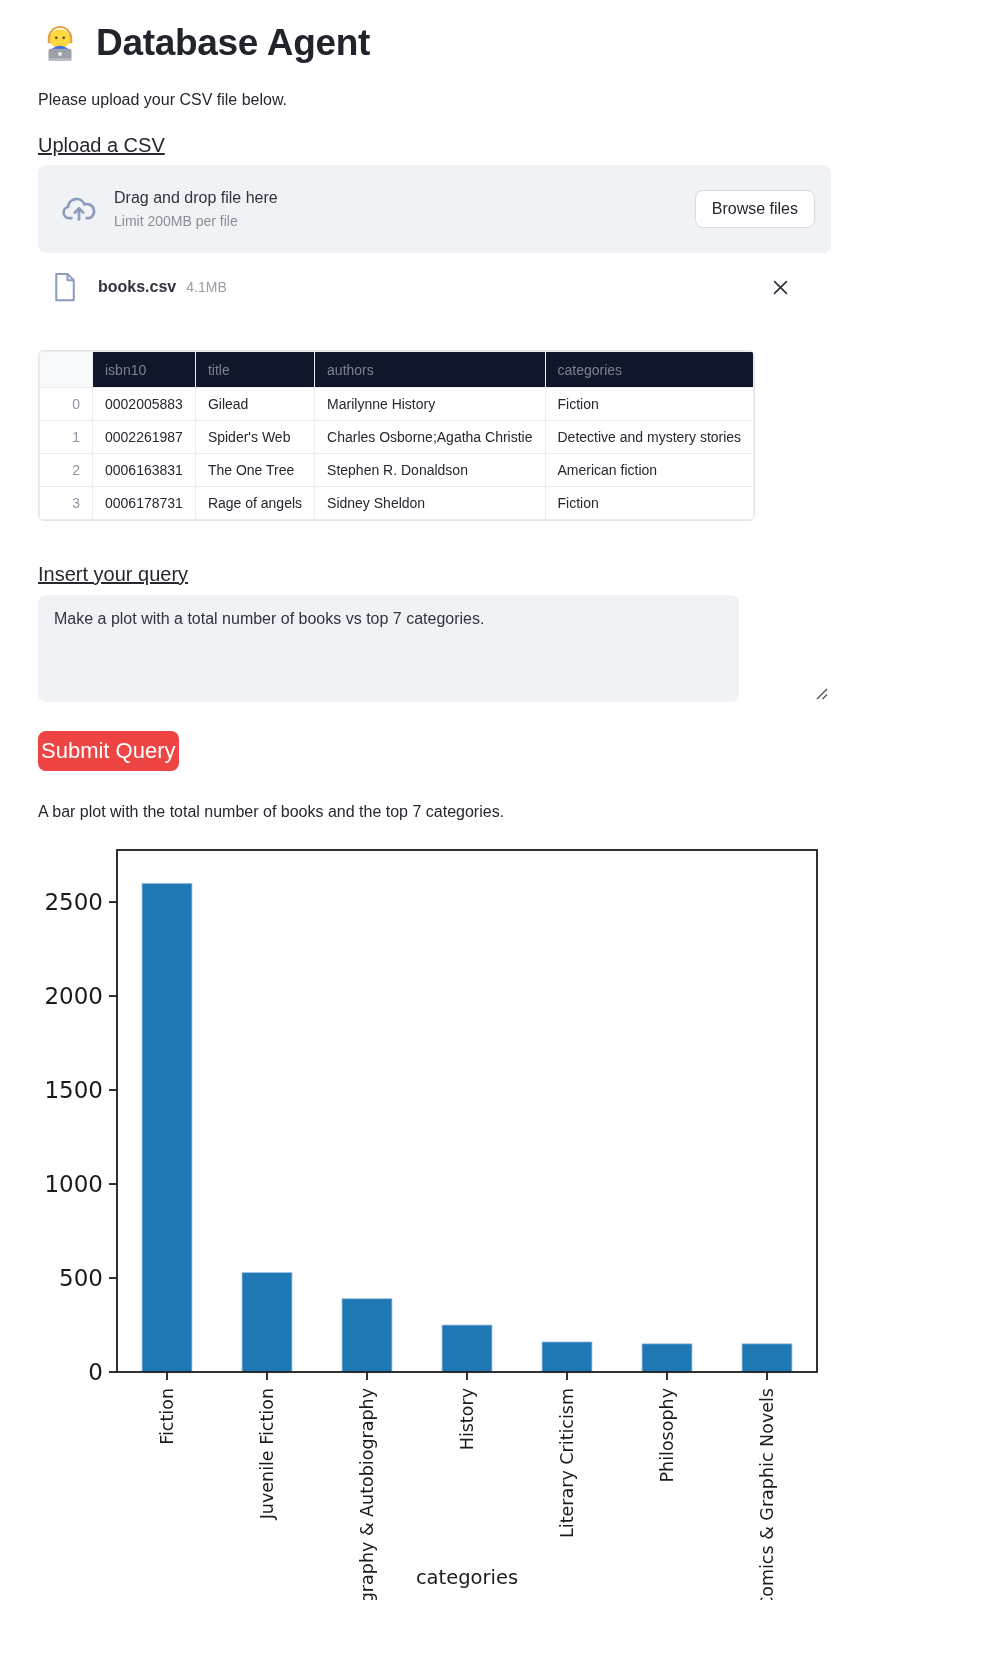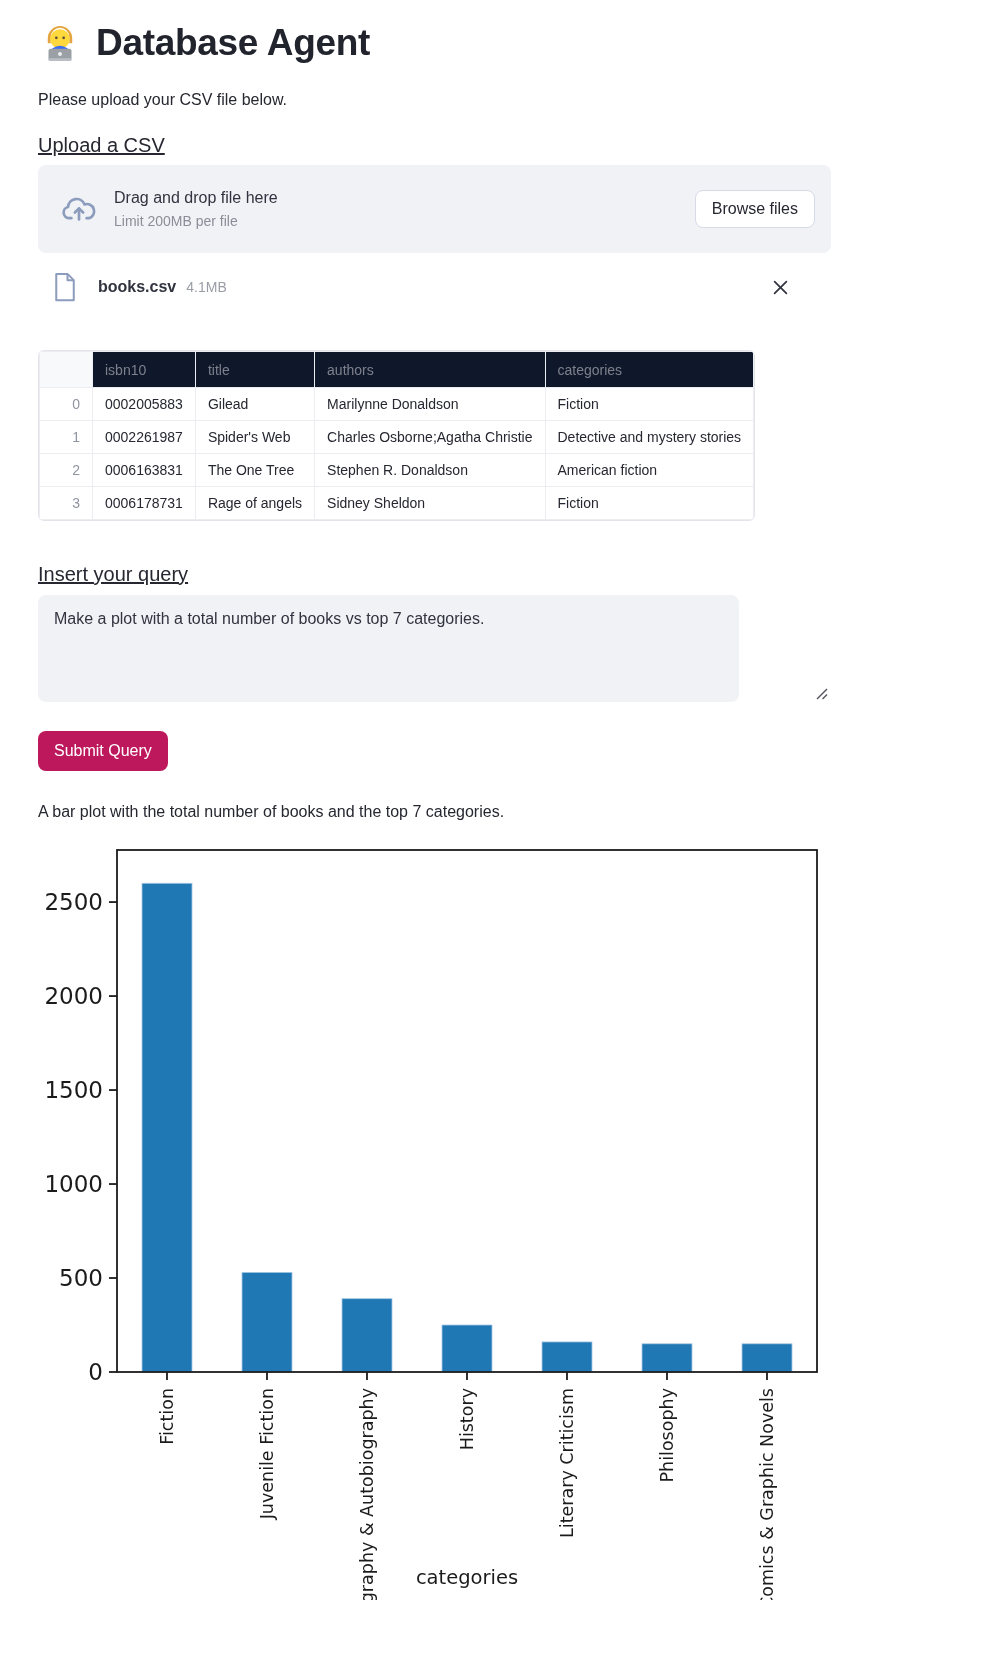--- a/index.html
+++ b/index.html
@@ -65,23 +65,23 @@
   
   .query-label { margin-bottom:8px; }
   .query-box { position:relative; margin-bottom:25px; }
   textarea.query {
     width:701px; height:107px; background:#f0f2f6; border:none; border-radius:8px;
     font-family:inherit; font-size:16px; color:#31333f; padding:15px 16px; resize:none; outline:none;
   }
   .resize-handle { position:absolute; right:3px; bottom:6px; width:13px; height:13px; }
 
   .submit-btn {
-    background:#be185d; color:#ffffff; border:none; border-radius:8px;
-    font-family:inherit; font-size:16px; font-weight:400;
-    padding:0 16px; height:40px; cursor:pointer; margin-bottom:31px;
+    background:#ef4444; color:#ffffff; border:none; border-radius:8px;
+    font-family:inherit; font-size:22px; font-weight:400;
+    padding:0 3px; height:40px; cursor:pointer; margin-bottom:31px;
   }
 
   .result-caption { font-size:16px; line-height:1.25; margin-bottom:0; }
 
   .chart-wrap { width:793px; }
   .chart-wrap svg { display:block; }
 </style>
 </head>
 <body>
 
@@ -154,21 +154,21 @@
             <th>title</th>
             <th>authors</th>
             <th>categories</th>
           </tr>
       </thead>
       <tbody>
           <tr>
             <td class="idx">0</td>
             <td>0002005883</td>
             <td>Gilead</td>
-            <td>Marilynne Donaldson</td>
+            <td>Marilynne History</td>
             <td>Fiction</td>
           </tr>
           <tr>
             <td class="idx">1</td>
             <td>0002261987</td>
             <td>Spider's Web</td>
             <td>Charles Osborne;Agatha Christie</td>
             <td>Detective and mystery stories</td>
           </tr>
           <tr>

